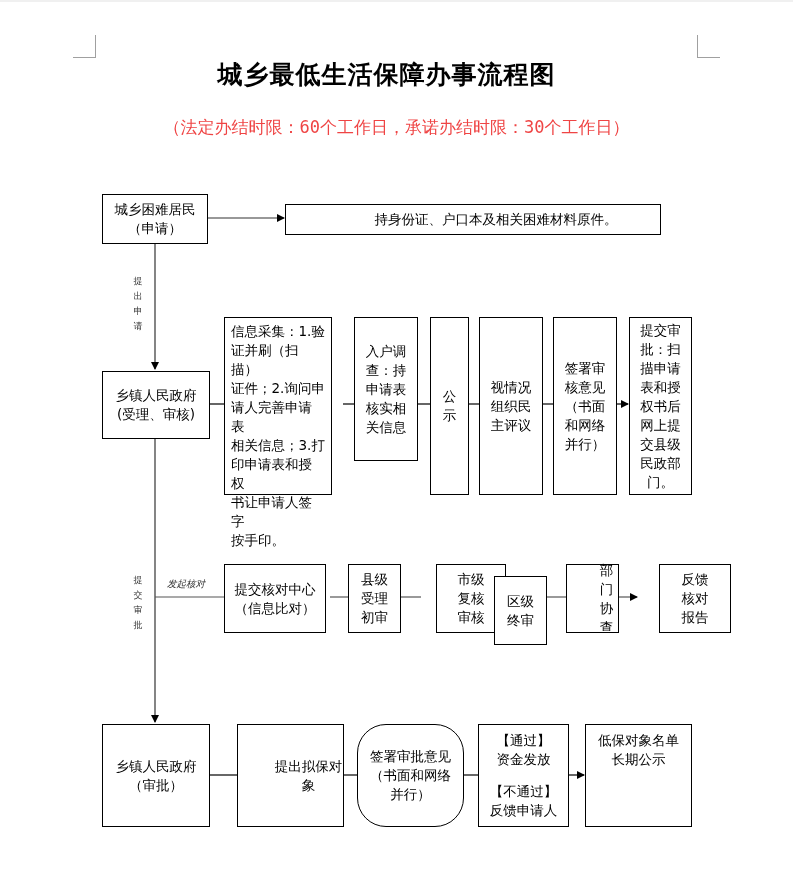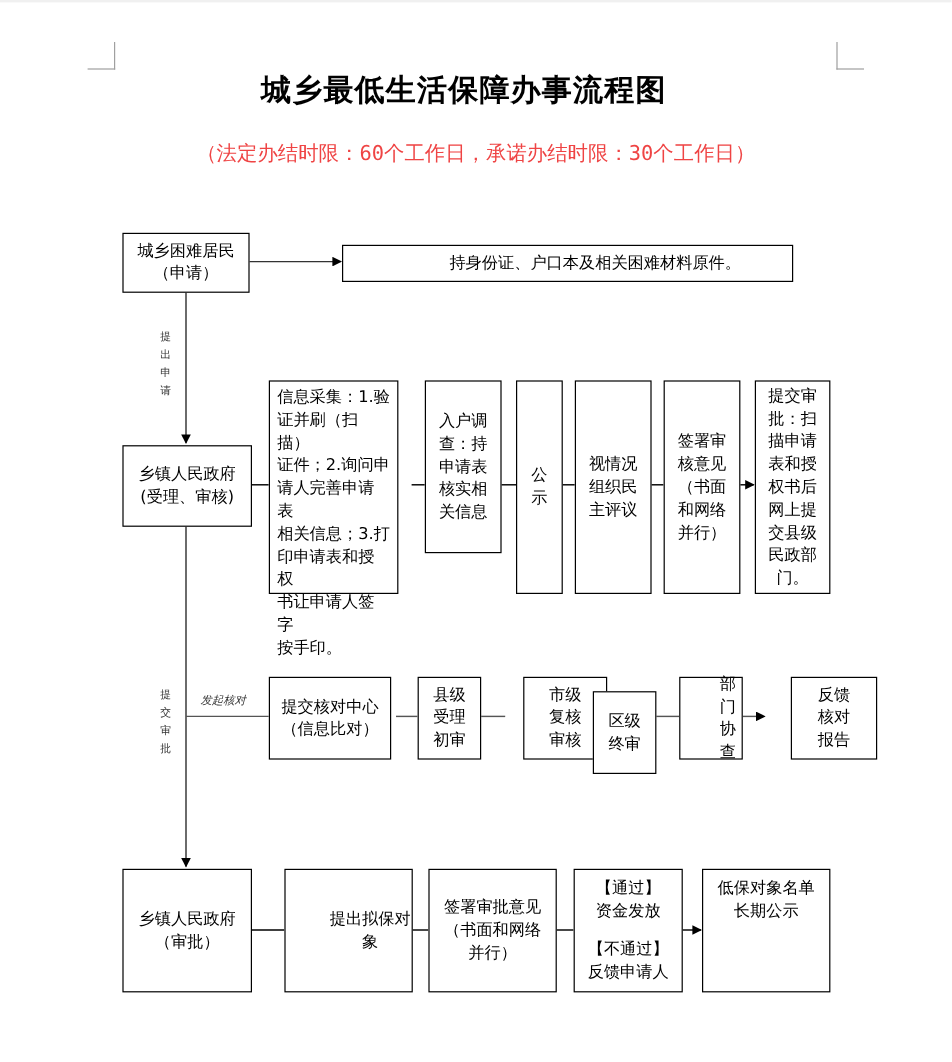--- a/index.html
+++ b/index.html
@@ -121,21 +121,21 @@
 终审</div>
 <div class="box" style="left:566px;top:564px;width:53px;height:69px;padding-left:28px;">部门
 协查</div>
 <div class="box" style="left:638px;top:564px;width:72px;height:69px;margin-left:21px;">反馈
 核对
 报告</div>
 
 <div class="box" style="left:102px;top:724px;width:108px;height:103px;">乡镇人民政府
 （审批）</div>
 <div class="box" style="left:237px;top:724px;width:107px;height:103px;padding-left:36px;">提出拟保对象</div>
-<div class="box" style="left:357px;top:724px;width:107px;height:103px;">签署审批意见
+<div class="box" style="left:357px;top:724px;width:107px;height:103px;border-radius:29px;">签署审批意见
 （书面和网络
 并行）</div>
 <div class="box" style="left:478px;top:724px;width:91px;height:103px;flex-direction:column;justify-content:space-around;">
   <div style="white-space:pre-line;">【通过】
 资金发放</div>
   <div style="white-space:pre-line;">【不通过】
 反馈申请人</div>
 </div>
 <div class="box topalign" style="left:585px;top:724px;width:107px;height:103px;">低保对象名单
 长期公示</div>

